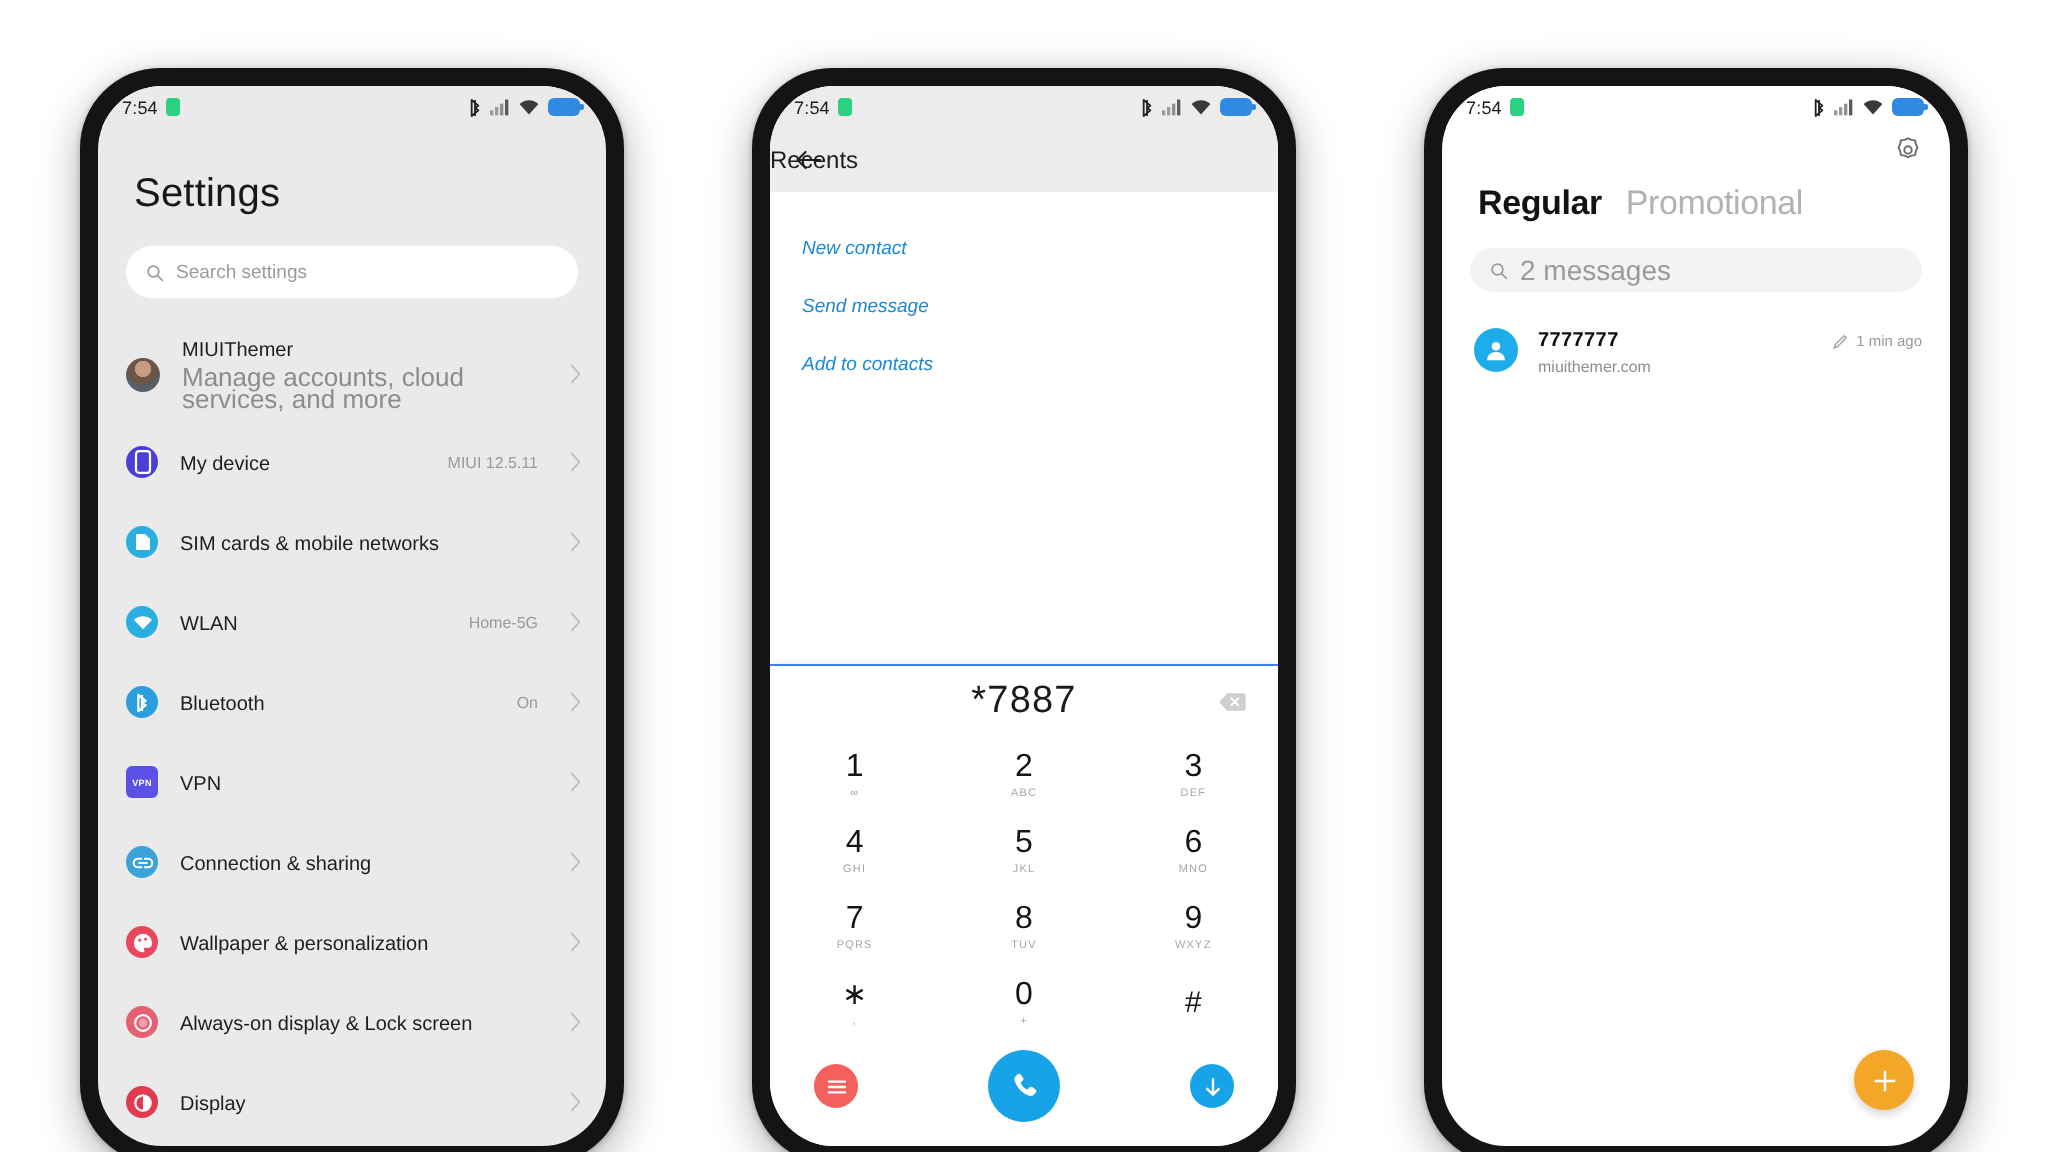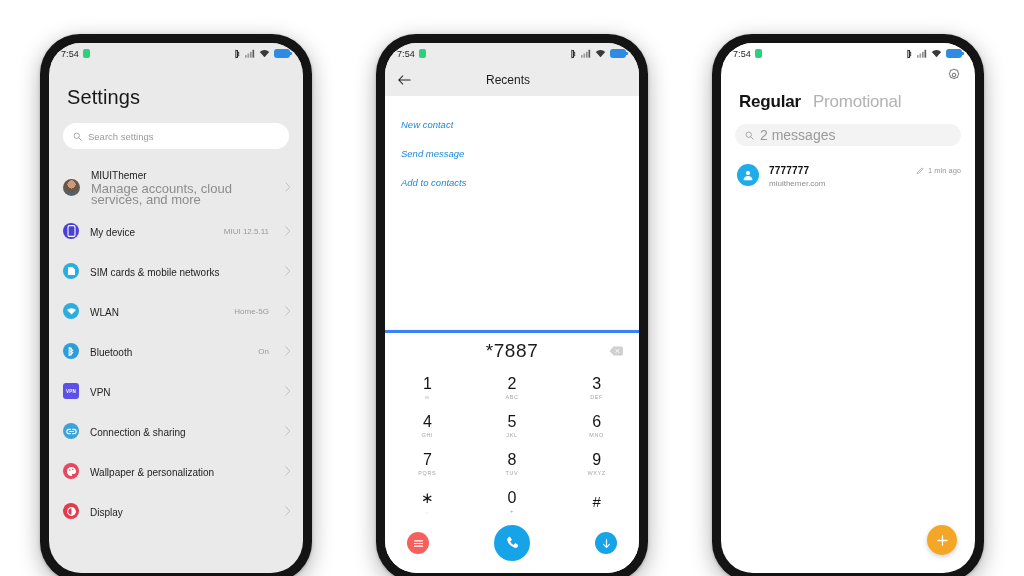--- a/index.html
+++ b/index.html
@@ -125,33 +125,33 @@
   .p2 .statusbar { background: #ececec; }
   .p2-appbar {
     height: 32px; flex: 0 0 32px;
     background: #ececec;
     display: flex; align-items: center;
     padding: 0 12px;
     position: relative;
   }
   .back-arrow { width: 14px; height: 12px; }
   .p2-title {
-    position: absolute; left: 0; right: 8px; text-align: center;
+    position: absolute; left: 0; right: 8px; 
     font-size: 12px; color: #1d1d1d;
   }
   .p2-actions { padding: 14px 0 0 0; flex: 1 1 auto; }
   .p2-action {
     font-size: 9.5px;
     color: #1d88d8;
     padding: 9px 16px;
     font-style: italic;
   }
   .dialpanel {
     background: #ffffff;
-    border-top: 3px solid #3b82f6;
+    border-top: 1px solid #3b82f6;
     box-shadow: 0 -1px 3px rgba(0,0,0,.05);
     padding-bottom: 4px;
   }
   .numline {
     height: 36px;
     display: flex; align-items: center; justify-content: center;
     position: relative;
   }
   .numline .num {
     font-size: 19px; color: #1a1a1a; letter-spacing: .6px;
@@ -369,20 +369,33 @@
                 <circle cx="7.4" cy="3.9" r=".8" fill="#e8475e"></circle>
               </svg>
           </span>
           <span class="txts"><span class="lbl">Wallpaper &amp; personalization</span></span>
           <span class="val"></span>
           <svg class="chev" viewBox="0 0 7 12">
               <path d="M1 1 L5.6 6 L1 11" fill="none" stroke="#bcbcbc" stroke-width="1.1" stroke-linecap="round" stroke-linejoin="round"></path>
             </svg>
         </div>
 
+        <div class="srow">
+          <span class="cico" style="background:#e56070">
+            <svg width="11" height="11" viewBox="0 0 12 12">
+                <circle cx="6" cy="6" r="4.3" fill="none" stroke="#ffffff" stroke-width="1.2"></circle>
+                <circle cx="6" cy="6" r="2.4" fill="#f0a0ab"></circle>
+              </svg>
+          </span>
+          <span class="txts"><span class="lbl">Always-on display &amp; Lock screen</span></span>
+          <span class="val"></span>
+          <svg class="chev" viewBox="0 0 7 12">
+              <path d="M1 1 L5.6 6 L1 11" fill="none" stroke="#bcbcbc" stroke-width="1.1" stroke-linecap="round" stroke-linejoin="round"></path>
+            </svg>
+        </div>
 
         <div class="srow">
           <span class="cico" style="background:#e03b4f">
             <svg width="11" height="11" viewBox="0 0 12 12">
                 <circle cx="6" cy="6" r="4.2" fill="none" stroke="#ffffff" stroke-width="1.2"></circle>
                 <path d="M6 1.8a4.2 4.2 0 0 1 0 8.4Z" fill="#ffffff"></path>
               </svg>
           </span>
           <span class="txts"><span class="lbl">Display</span></span>
           <span class="val"></span>

